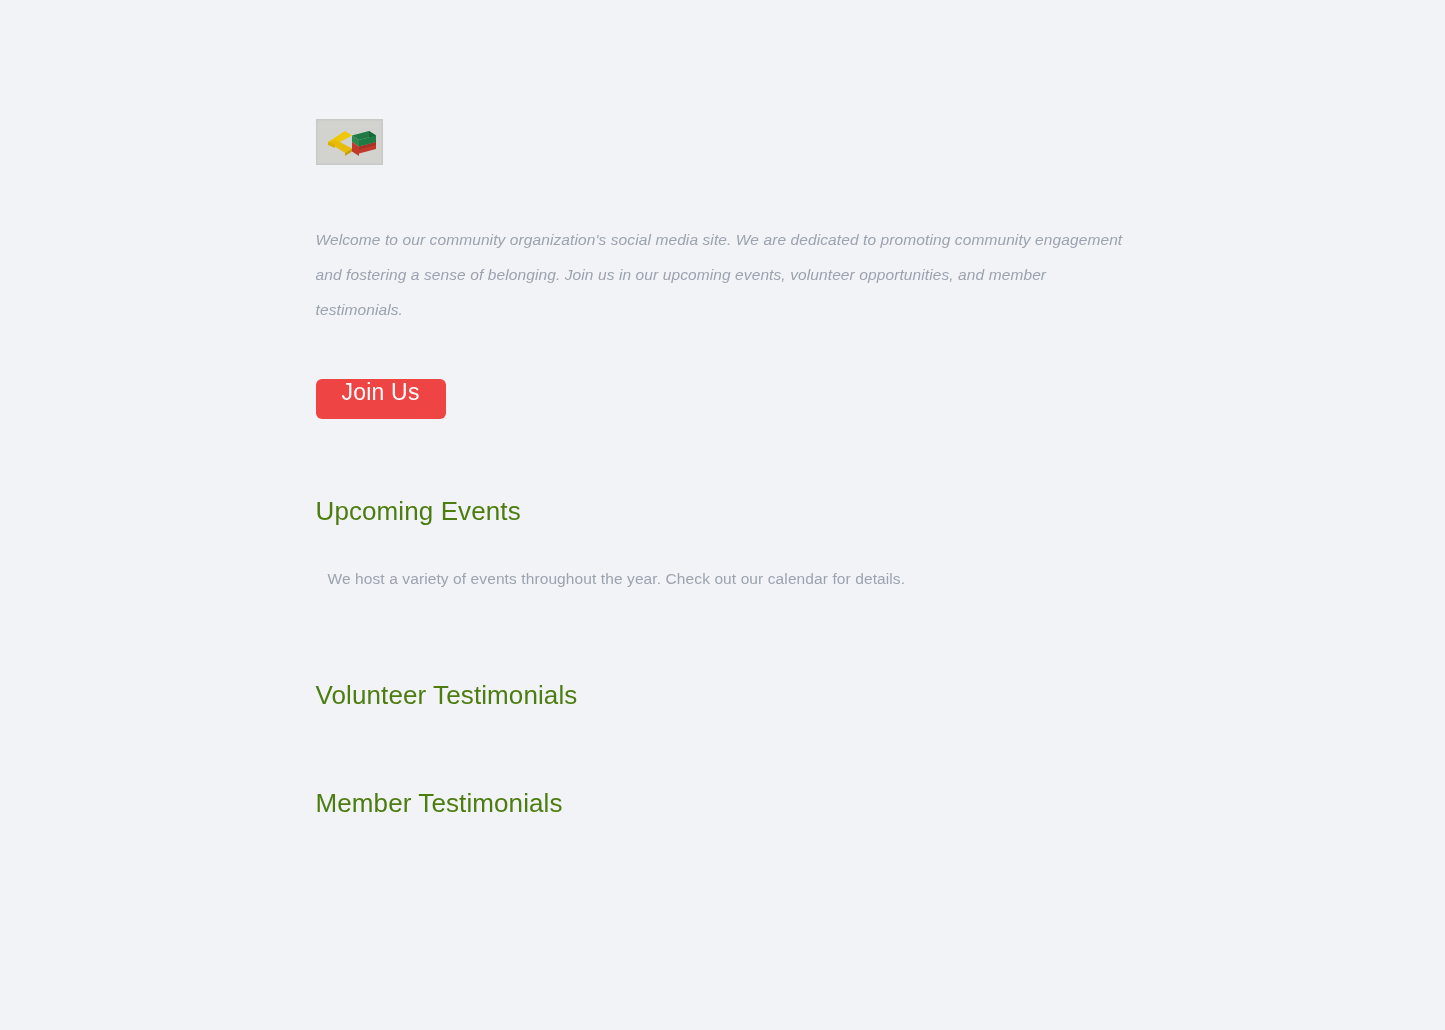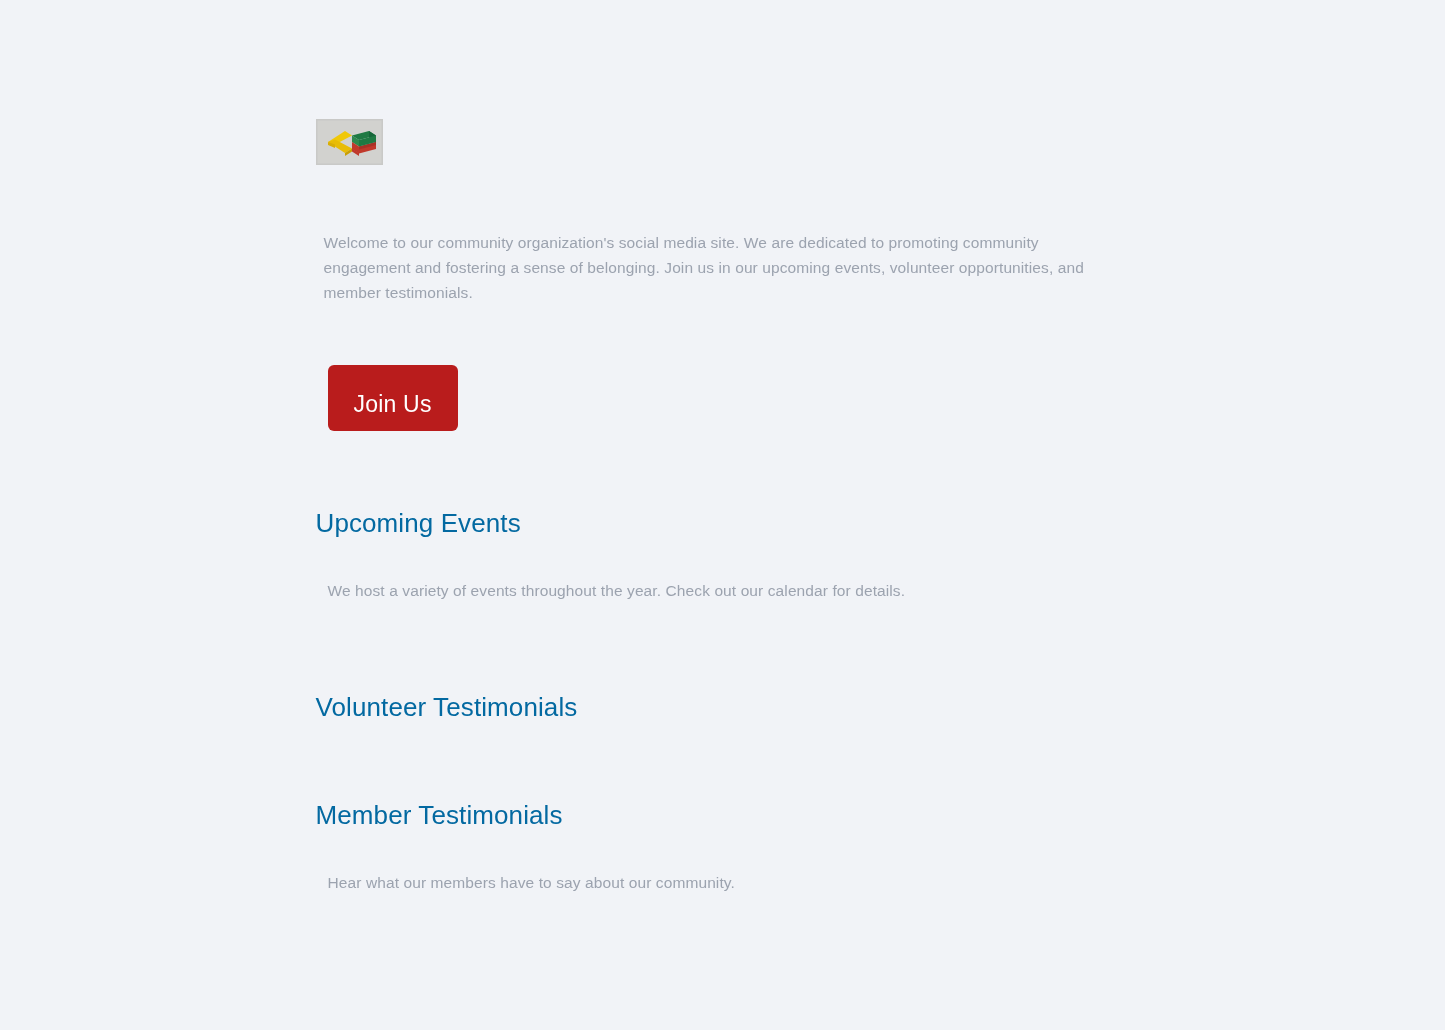--- a/index.html
+++ b/index.html
@@ -39,56 +39,56 @@
     line-height: 0;
   }
   .logo-img {
     display: block;
     width: 67px;
     height: 46px;
     border: 0;
   }
 
   .intro {
-    margin: 8px;
+    margin: 0;
     padding: 57px 0 0 0;
     color: #9ca3af;
     font-size: 15.5px;
-    line-height: 25px;
+    line-height: 35px;
     max-width: 816px;
     letter-spacing: 0.1px;
+    font-style: italic;
   }
 
   .cta-wrap {
     padding: 52px 0 0 0;
   }
 
   .btn-join {
     display: inline-block;
-    background: #b91c1c;
+    background: #ef4444;
     color: #ffffff;
     border: none;
     border-radius: 6px;
     font-family: "Liberation Sans", sans-serif;
     font-size: 23px;
     line-height: 1;
-    padding: 28px 26px 15px 26px;
+    padding: 2px 26px 15px 26px;
     cursor: pointer;
     letter-spacing: 0.2px;
-    margin-left: 12px;
   }
 
   
   .section {
     padding: 76px 0 0 0;
   }
 
   .section-title {
     margin: 0;
-    color: #0369a1;
+    color: #4d7c0f;
     font-size: 26px;
     font-weight: normal;
     line-height: 32px;
     letter-spacing: 0.1px;
   }
 
   .section-body {
     margin: 12px;
     padding: 27px 0 0 0;
     color: #9ca3af;
@@ -141,19 +141,18 @@
       <h2 class="section-title">Upcoming Events</h2>
       <p class="section-body">We host a variety of events throughout the year. Check out our calendar for details.</p>
     </div>
 
     <div class="section">
       <h2 class="section-title">Volunteer Testimonials</h2>
     </div>
 
     <div class="section">
       <h2 class="section-title">Member Testimonials</h2>
-      <p class="section-body">Hear what our members have to say about our community.</p>
     </div>
 
     <div class="spacer-bottom"></div>
 
   </div>
 </div>
 
 </body></html>

